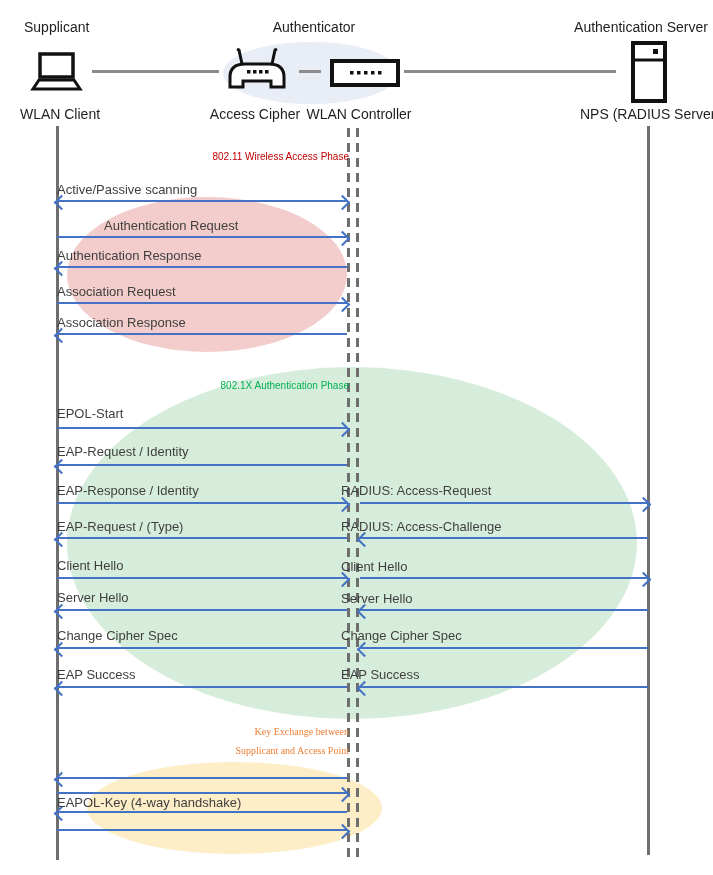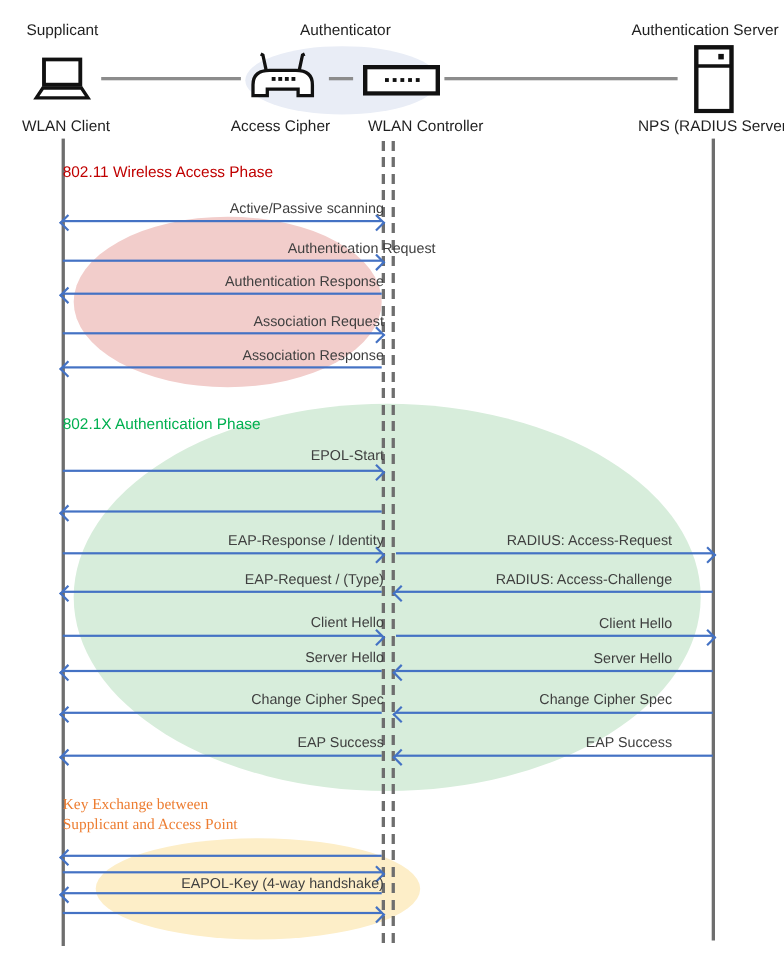--- a/index.html
+++ b/index.html
@@ -21,24 +21,24 @@
   .dashline{position:absolute;width:3px;z-index:2;
     background:repeating-linear-gradient(to bottom,var(--lifeline) 0 9px,transparent 9px 15px);}
   
   .connector{position:absolute;height:3px;background:var(--connector);z-index:2;}
   
   .arrow{position:absolute;border-top:2px solid var(--arrow);z-index:3;}
   .hd{position:absolute;width:9px;height:9px;border-top:2px solid var(--arrow);border-right:2px solid var(--arrow);top:-5px;}
   .hd.r{right:-1px;transform:rotate(45deg);}
   .hd.l{left:-1px;transform:rotate(-135deg);}
   
-  .msg{position:absolute;font-size:13px;line-height:16px;text-align:right;color:var(--text);z-index:4;white-space:nowrap;}
+  .msg{position:absolute;font-size:13px;line-height:16px;text-align:left;color:var(--text);z-index:4;white-space:nowrap;}
   .lcol{left:45px;width:292px;}
   .rcol{left:329px;width:270px;}
-  .phase{position:absolute;left:45px;width:292px;text-align:left;font-size:14px;line-height:19px;z-index:4;}
+  .phase{position:absolute;left:45px;width:292px;text-align:right;font-size:10px;line-height:19px;z-index:4;}
   .pre{white-space:pre-line;font-family:Liberation Serif, serif;}
   .role{position:absolute;font-size:14px;color:var(--heading);z-index:4;}
   .device{position:absolute;top:106px;font-size:14px;color:var(--heading);text-align:center;z-index:4;}
   .icon{position:absolute;z-index:3;}
 </style>
 </head>
 <body>
 
 <div id="stage">
 
@@ -85,39 +85,40 @@
       <rect x="23" y="8" width="5" height="5" fill="#111"></rect>
     </svg>
   </div>
 
   <div class="connector" style="left:80px;top:70px;width:127px;"></div>
   <div class="connector" style="left:287px;top:70px;width:22px;"></div>
   <div class="connector" style="left:392px;top:70px;width:212px;"></div>
 
   <div class="device" style="left:0px;width:96px;">WLAN Client</div>
   <div class="device" style="left:195px;width:96px;">Access Cipher</div>
-  <div class="device" style="left:322px;width:106px;">WLAN Controller</div>
+  <div class="device" style="left:294px;width:106px;">WLAN Controller</div>
   <div class="device" style="left:566px;width:144px;">NPS (RADIUS Server)</div>
 
   <div class="lifeline" style="left:44px;top:126px;height:734px;"></div>
   <div class="dashline" style="left:335px;top:128px;height:734px;"></div>
   <div class="dashline" style="left:344px;top:128px;height:734px;"></div>
   <div class="lifeline" style="left:635px;top:126px;height:729px;"></div>
 
   <div class="phase" style="top: 147px; color: rgb(192, 0, 0);">802.11 Wireless Access Phase</div>
   <div class="phase" style="top: 376px; color: rgb(0, 176, 80);">802.1X Authentication Phase</div>
   <div class="phase pre" style="top: 722px; color: rgb(237, 125, 49);">Key Exchange between
 Supplicant and Access Point</div>
 
   <div class="msg lcol" style="top:182px;">Active/Passive scanning</div>
   <div class="msg lcol" style="top:218px;padding-left:47px;">Authentication Request</div>
   <div class="msg lcol" style="top:248px;">Authentication Response</div>
   <div class="msg lcol" style="top:284px;">Association Request</div>
   <div class="msg lcol" style="top:315px;">Association Response</div>
   <div class="msg lcol" style="top:406px;">EPOL-Start</div>
+  <div class="msg lcol" style="top:444px;">EAP-Request / Identity</div>
   <div class="msg lcol" style="top:483px;">EAP-Response / Identity</div>
   <div class="msg lcol" style="top:519px;">EAP-Request / (Type)</div>
   <div class="msg lcol" style="top:558px;">Client Hello</div>
   <div class="msg lcol" style="top:590px;">Server Hello</div>
   <div class="msg lcol" style="top:628px;">Change Cipher Spec</div>
   <div class="msg lcol" style="top:667px;">EAP Success</div>
   <div class="msg lcol" style="top:795px;">EAPOL-Key (4-way handshake)</div>
 
   <div class="arrow" style="left:45px;top:200px;width:290px;">
       <span class="hd l"></span>

